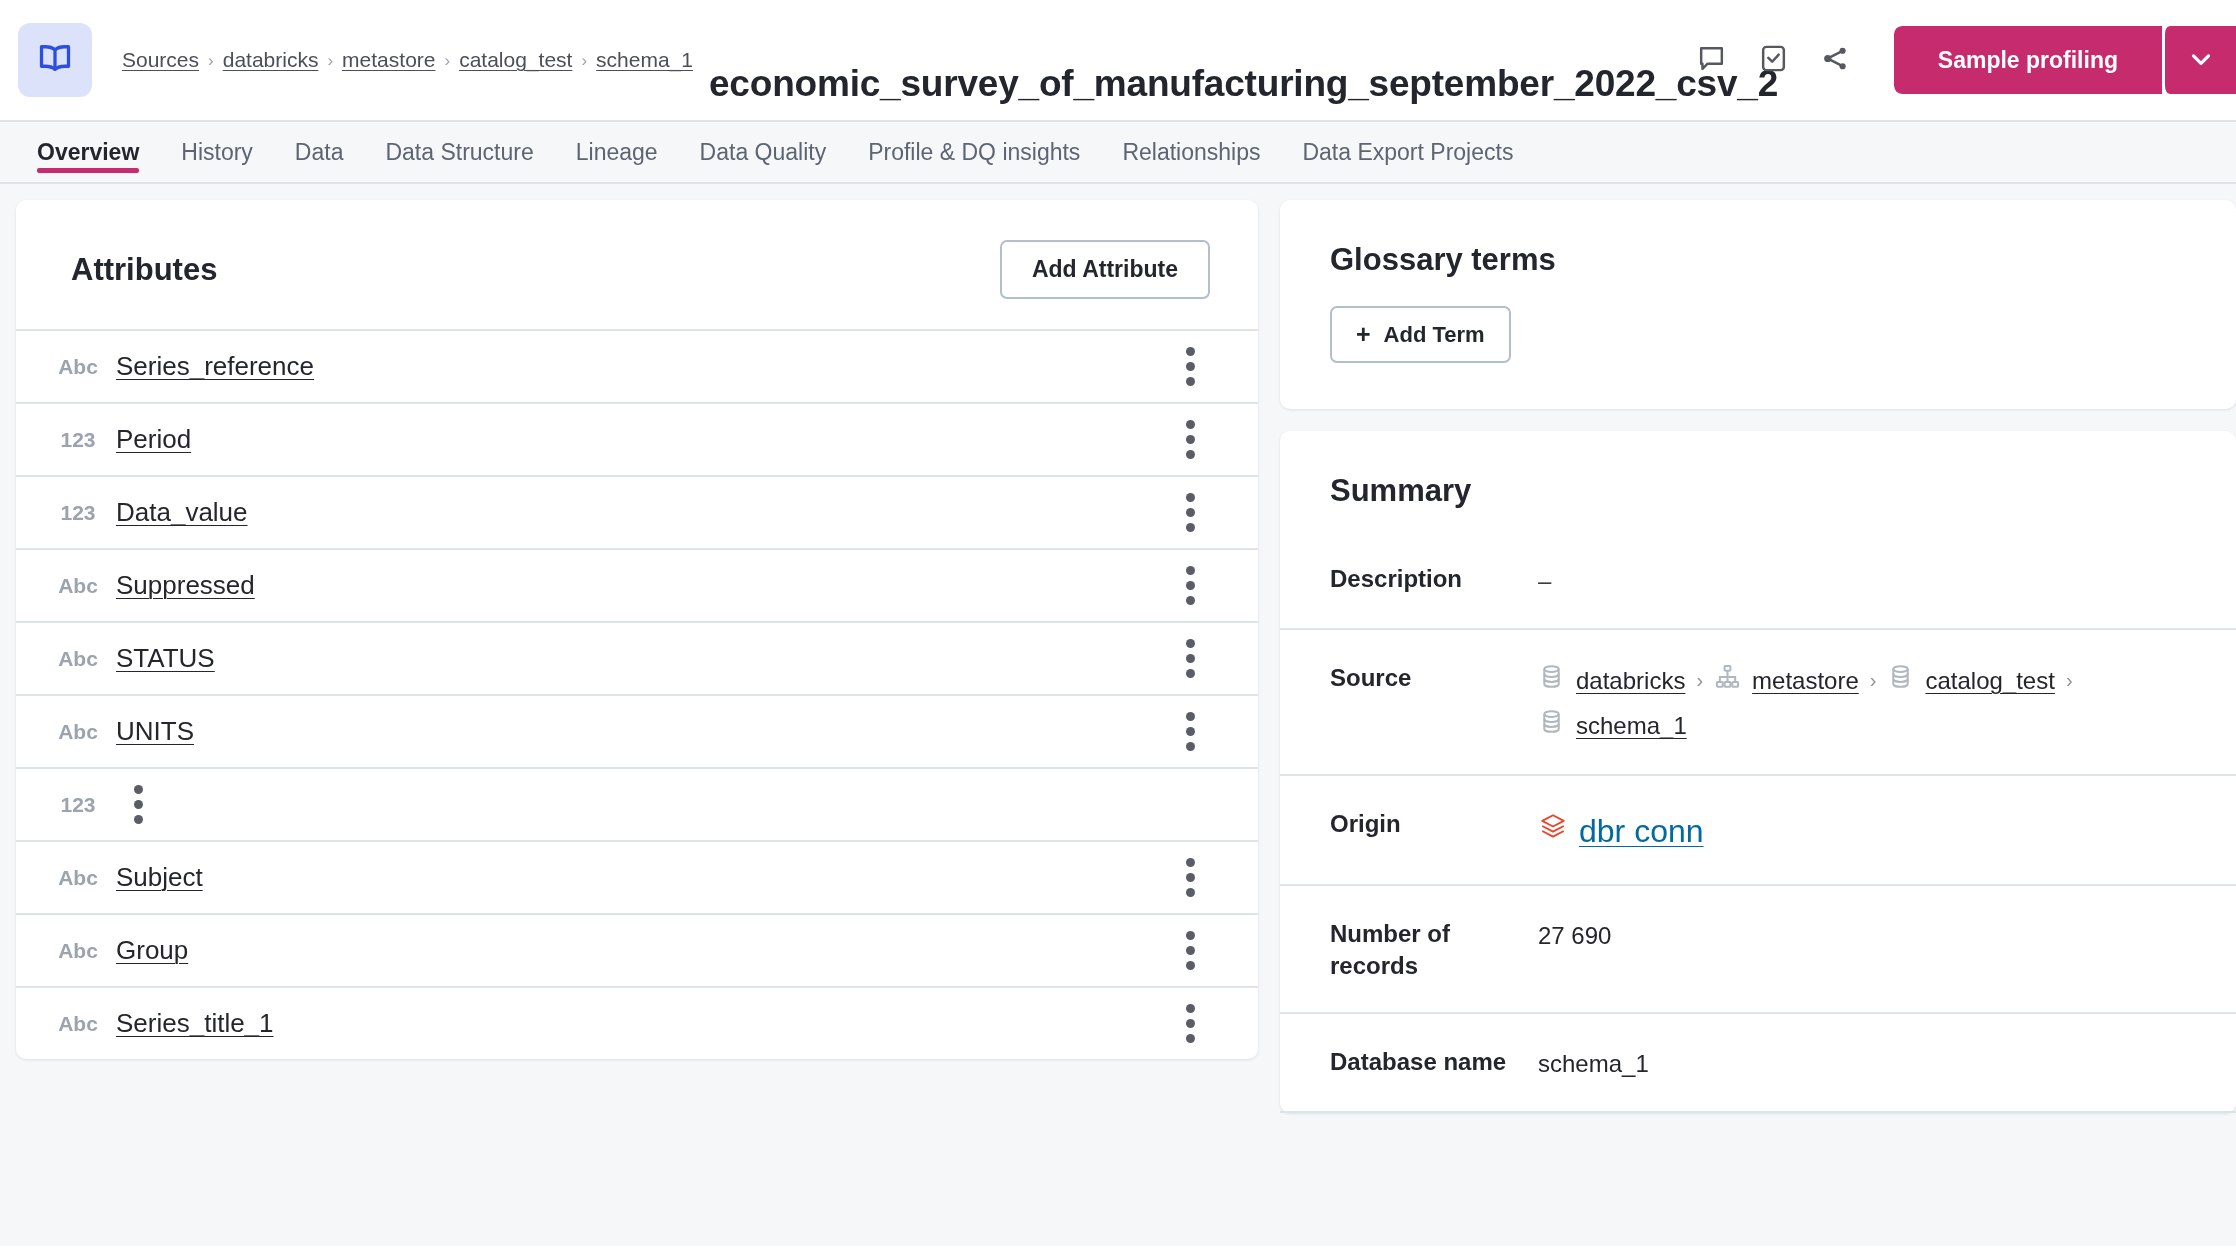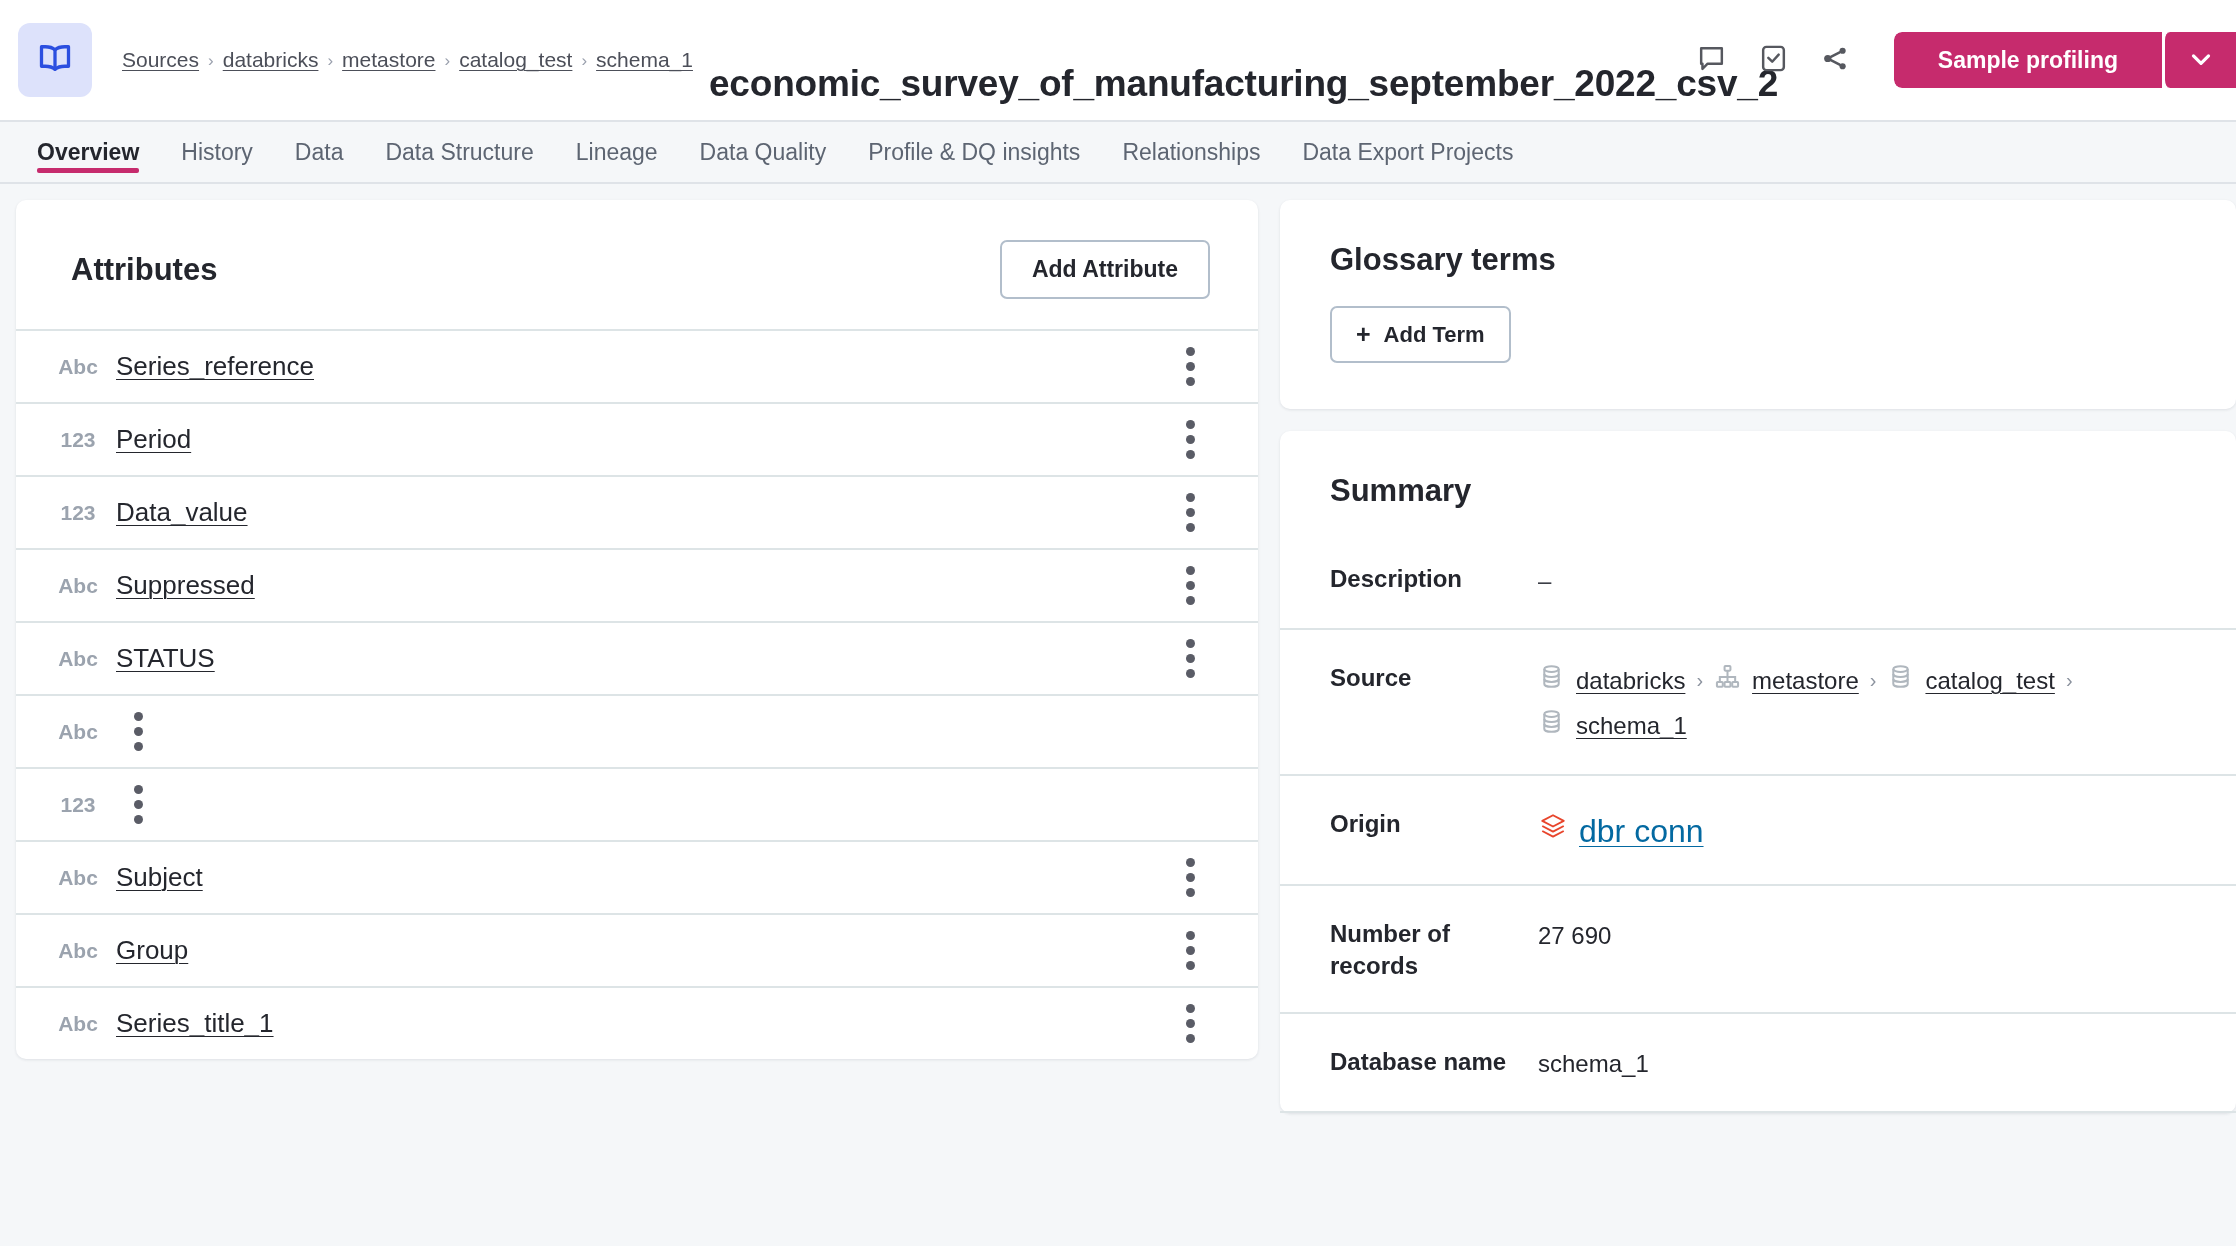--- a/index.html
+++ b/index.html
@@ -74,21 +74,21 @@
   }
   .icon-btn {
     width: 56px; height: 56px;
     display: flex; align-items: center; justify-content: center;
     cursor: pointer;
     background: none; border: none;
     margin-right: 6px;
   }
   .primary-split {
     display: flex; align-items: stretch;
-    height: 56px;
+    height: 68px;
     margin-left: 24px;
     border-radius: 8px 0 0 8px;
     overflow: hidden;
   }
   .primary-btn {
     background: #c62b6d;
     color: #ffffff;
     font-size: 23px;
     font-weight: 700;
     border: none;
@@ -421,20 +421,21 @@
         <span class="type-tag">Abc</span>
         <span class="attr-name">STATUS</span>
         <span class="kebab">
             <i></i>
             <i></i>
             <i></i>
           </span>
       </div>
       <div class="attr-row">
         <span class="type-tag">Abc</span>
+        <span class="attr-name">UNITS</span>
         <span class="kebab">
             <i></i>
             <i></i>
             <i></i>
           </span>
       </div>
       <div class="attr-row">
         <span class="type-tag">123</span>
         <span class="kebab">
             <i></i>

